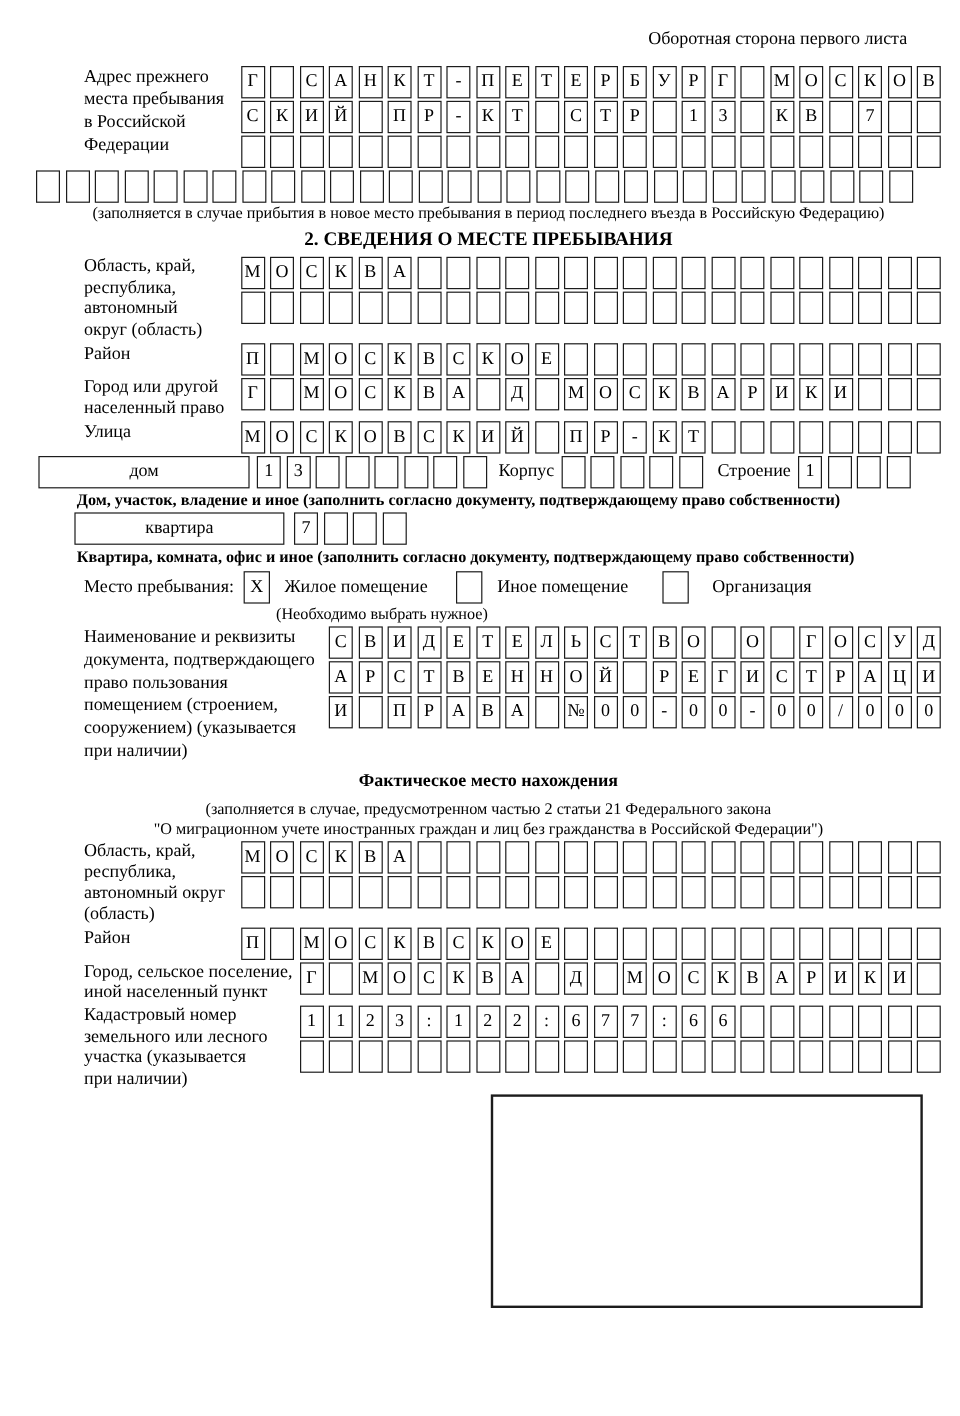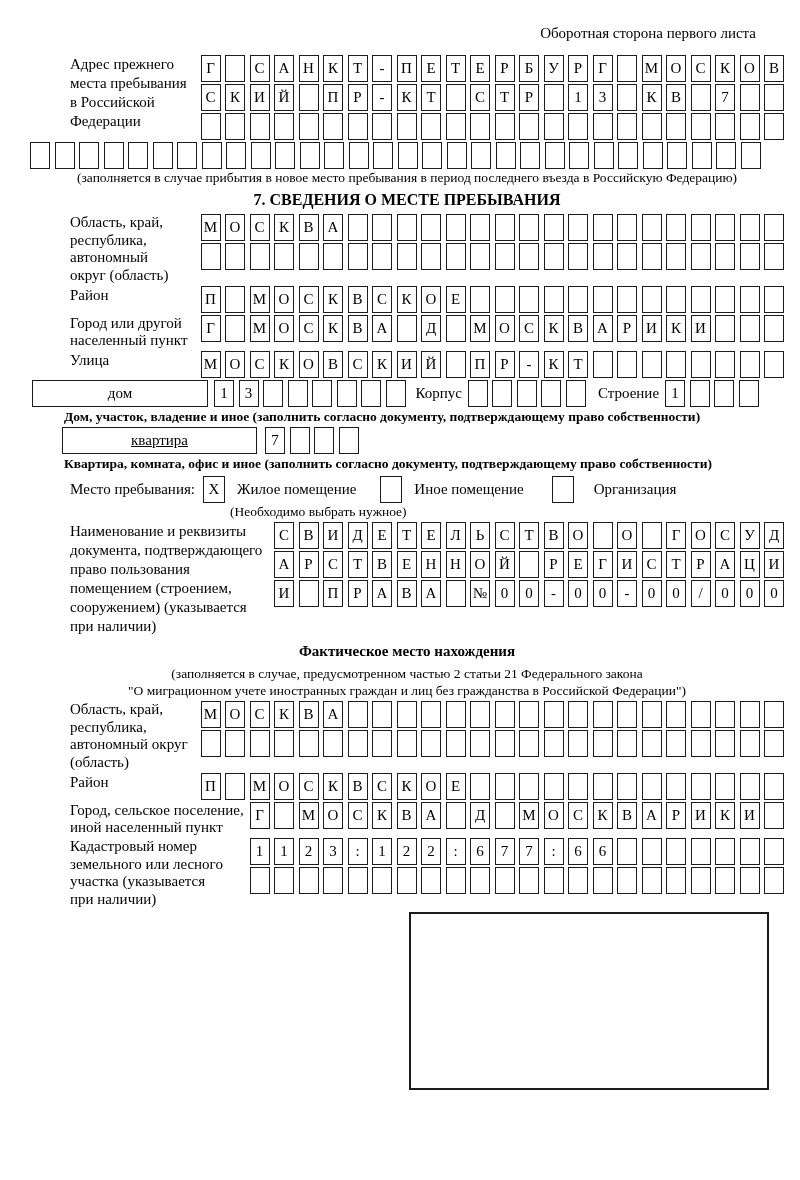--- a/index.html
+++ b/index.html
@@ -150,21 +150,21 @@
       <div class="cell"></div>
       <div class="cell"></div>
       <div class="cell"></div>
       <div class="cell"></div>
       <div class="cell"></div>
       <div class="cell"></div>
       <div class="cell"></div>
     </div>
   <div class="small center">(заполняется в случае прибытия в новое место пребывания в период последнего въезда в Российскую Федерацию)</div>
 
-  <div class="sec-title">7. СВЕДЕНИЯ О МЕСТЕ ПРЕБЫВАНИЯ</div>
+  <div class="sec-title">2. СВЕДЕНИЯ О МЕСТЕ ПРЕБЫВАНИЯ</div>
 
   <div class="frow">
     <div class="lbl tight">
       <div>Область, край,</div>
       <div>республика,</div>
       <div>автономный</div>
       <div>округ (область)</div>
     </div>
     <div class="stack">
       <div class="cells">
@@ -248,21 +248,21 @@
         <div class="cell"></div>
         <div class="cell"></div>
         <div class="cell"></div>
         <div class="cell"></div>
       </div>
   </div>
 
   <div class="frow mt2">
     <div class="lbl" style="line-height:17px;">
       <div>Город или другой</div>
-      <div>населенный пункт</div>
+      <div>населенный право</div>
     </div>
     <div class="cells right">
         <div class="cell">Г</div>
         <div class="cell"></div>
         <div class="cell">М</div>
         <div class="cell">О</div>
         <div class="cell">С</div>
         <div class="cell">К</div>
         <div class="cell">В</div>
         <div class="cell">А</div>
@@ -339,21 +339,21 @@
     <div class="cells">
         <div class="cell">1</div>
         <div class="cell"></div>
         <div class="cell"></div>
         <div class="cell"></div>
       </div>
   </div>
   <div class="small note-ind">Дом, участок, владение и иное (заполнить согласно документу, подтверждающему право собственности)</div>
 
   <div class="mixrow">
-    <div class="fieldbox" style="width:195px;margin-left:32px;text-decoration:underline;">квартира</div>
+    <div class="fieldbox" style="width:175px;margin-left:32px;">квартира</div>
     <div class="cells" style="margin-left:8px;">
         <div class="cell">7</div>
         <div class="cell"></div>
         <div class="cell"></div>
         <div class="cell"></div>
       </div>
   </div>
   <div class="small note-ind">Квартира, комната, офис и иное (заполнить согласно документу, подтверждающему право собственности)</div>
 
   <div class="mixrow" style="margin-top:4px;align-items:center;">

